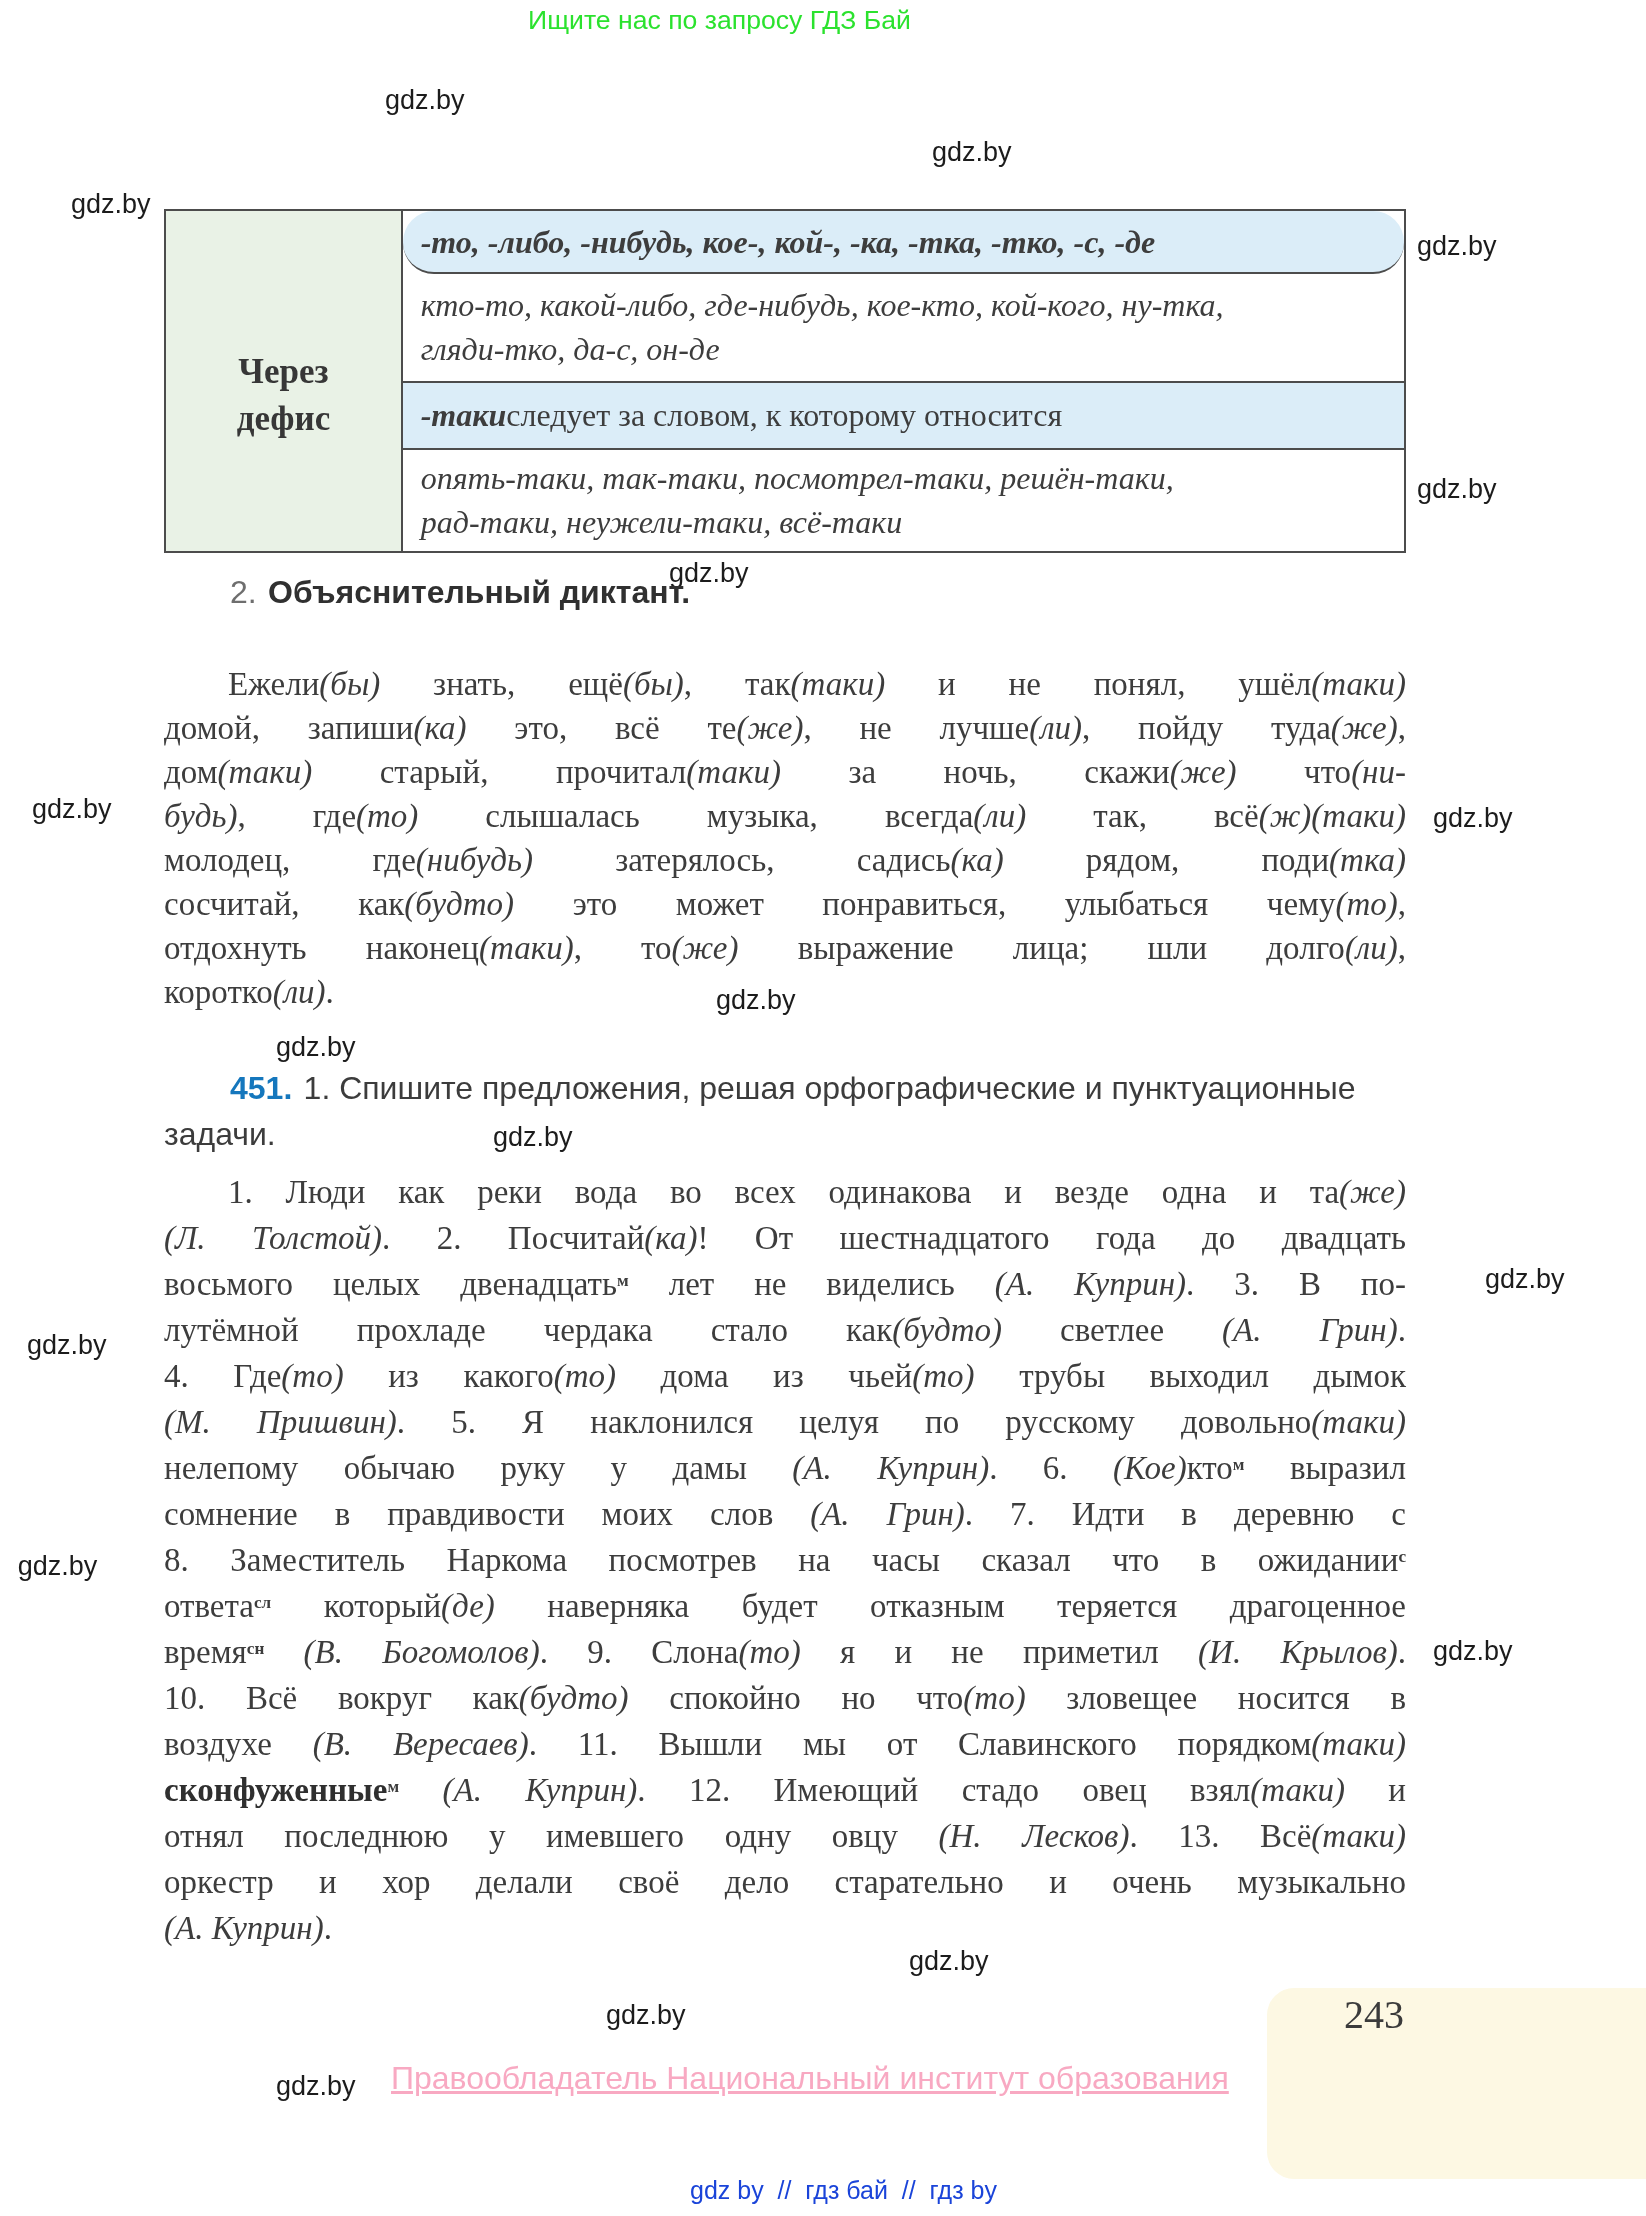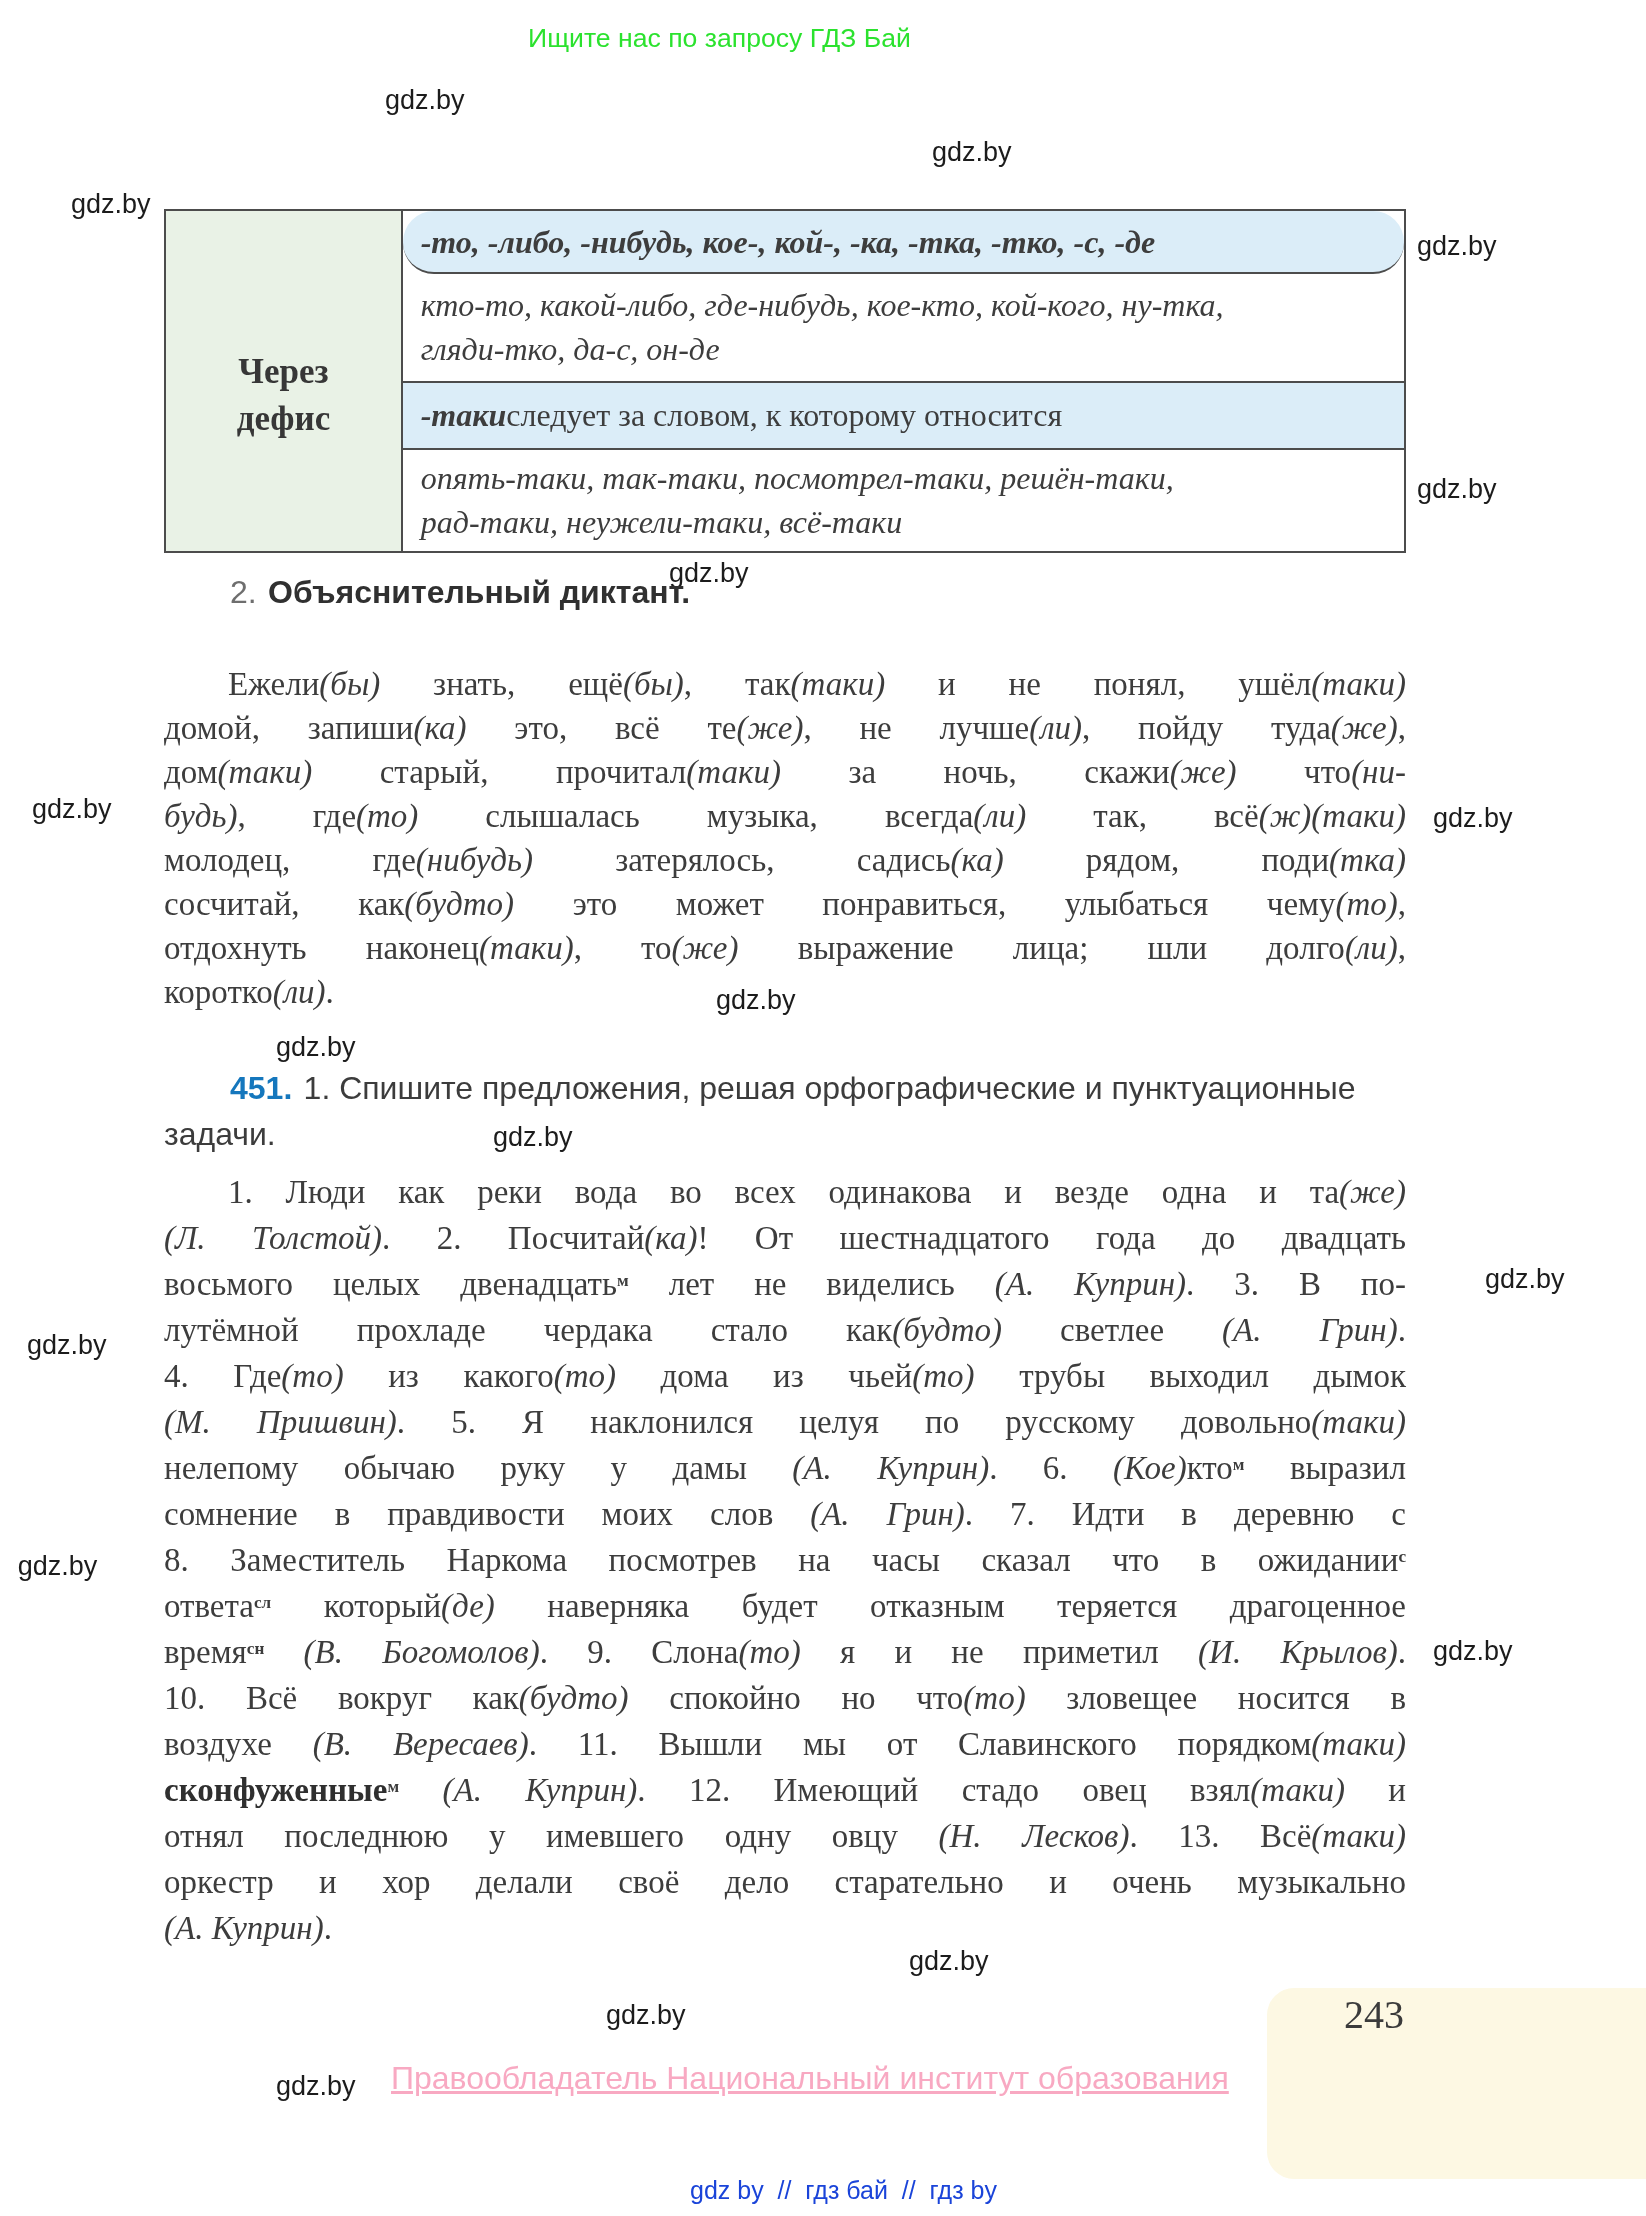--- a/index.html
+++ b/index.html
@@ -5,21 +5,21 @@
   html,body{margin:0;padding:0;}
   body{
     position:relative;
     width:1647px;height:2216px;
     background:#ffffff;
     overflow:hidden;
     font-family:"Liberation Serif", serif;
     color:#3d3d3d;
   }
   .banner{
-    position:absolute;top:23px;left:0;width:1439px;
+    position:absolute;top:5px;left:0;width:1439px;
     text-align:center;
     font-family:"Liberation Sans", sans-serif;
     font-size:26.6px;
     color:#2be22e;
   }
   .wm{
     position:absolute;
     font-family:"Liberation Sans", sans-serif;
     font-size:27px;
     color:#1c1c1c;

